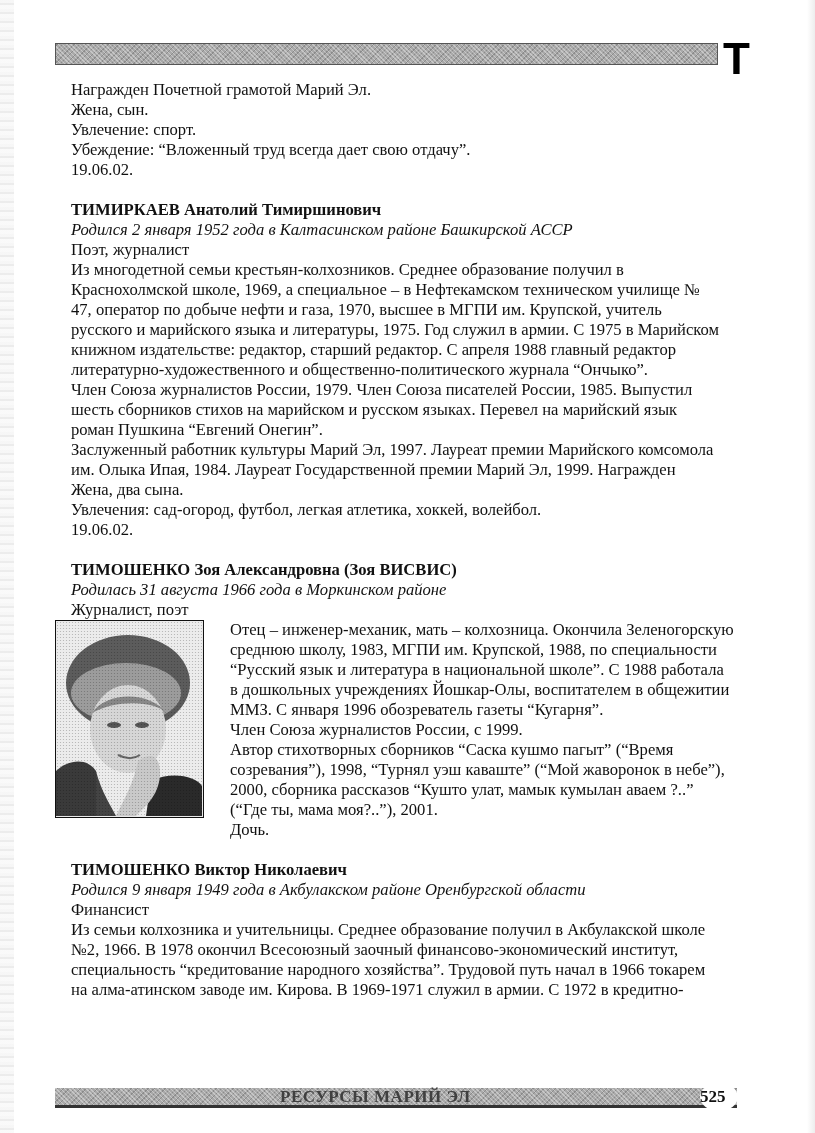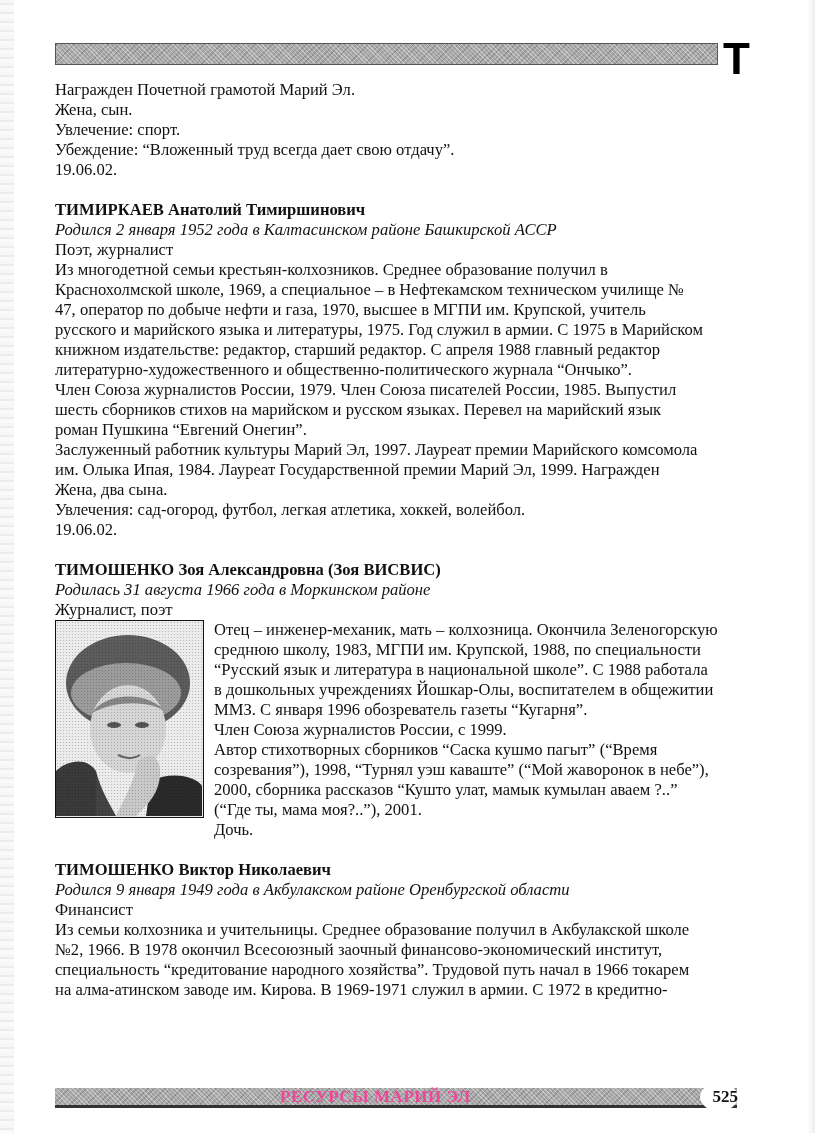--- a/index.html
+++ b/index.html
@@ -30,21 +30,21 @@
   }
   .header-letter {
     position: absolute; left: 723px; top: 36px; width: 40px; height: 46px;
     font-family: "Liberation Sans", "DejaVu Sans", sans-serif;
     font-weight: bold; font-size: 44px; line-height: 46px; color: #000;
   }
   .content {
     position: absolute; left: 55px; top: 80px; width: 715px;
     font-size: 16.6px; line-height: 20px;
   }
-  .line { display: block; white-space: nowrap; }
+  .line { display: block; white-space: nowrap; margin-left: 16px; }
   .gap { height: 20px; }
   .name { font-weight: bold; }
   .birth { font-style: italic; }
   .role { font-weight: normal; }
   .entry3 { position: relative; height: 240px; }
   .photo {
     position: absolute; left: 0; top: 0; width: 149px; height: 198px;
     border: 1.5px solid #111; box-sizing: border-box; overflow: hidden;
     background: #e9e9e9;
   }
@@ -54,26 +54,26 @@
     position: absolute; left: 55px; top: 1088px; width: 660px; height: 20px;
     border-bottom: 3px solid #333; box-sizing: border-box;
   }
   .footer-bar-right {
     position: absolute; left: 707px; top: 1088px; width: 30px; height: 20px;
     border-bottom: 3px solid #333; box-sizing: border-box;
   }
   .footer-title {
     position: absolute; left: 280px; top: 1087px; width: 300px; height: 20px;
     text-align: left; font-size: 17px; line-height: 20px; font-weight: bold;
-    letter-spacing: .5px; color: #ec4899;
+    letter-spacing: .5px; color: #404040;
   }
   .page-number {
     position: absolute; left: 700px; top: 1083px; width: 38px; height: 28px;
     border-radius: 50%; background: #fff;
-    font-weight: bold; font-size: 17px; line-height: 28px; text-align: right;
+    font-weight: bold; font-size: 17px; line-height: 28px; text-align: left;
   }
 </style>
 </head>
 <body>
 
 <div class="edge-left"></div>
 <div class="edge-right"></div>
 
 <div class="header-bar hatch"></div>
 <div class="header-letter">Т</div>

